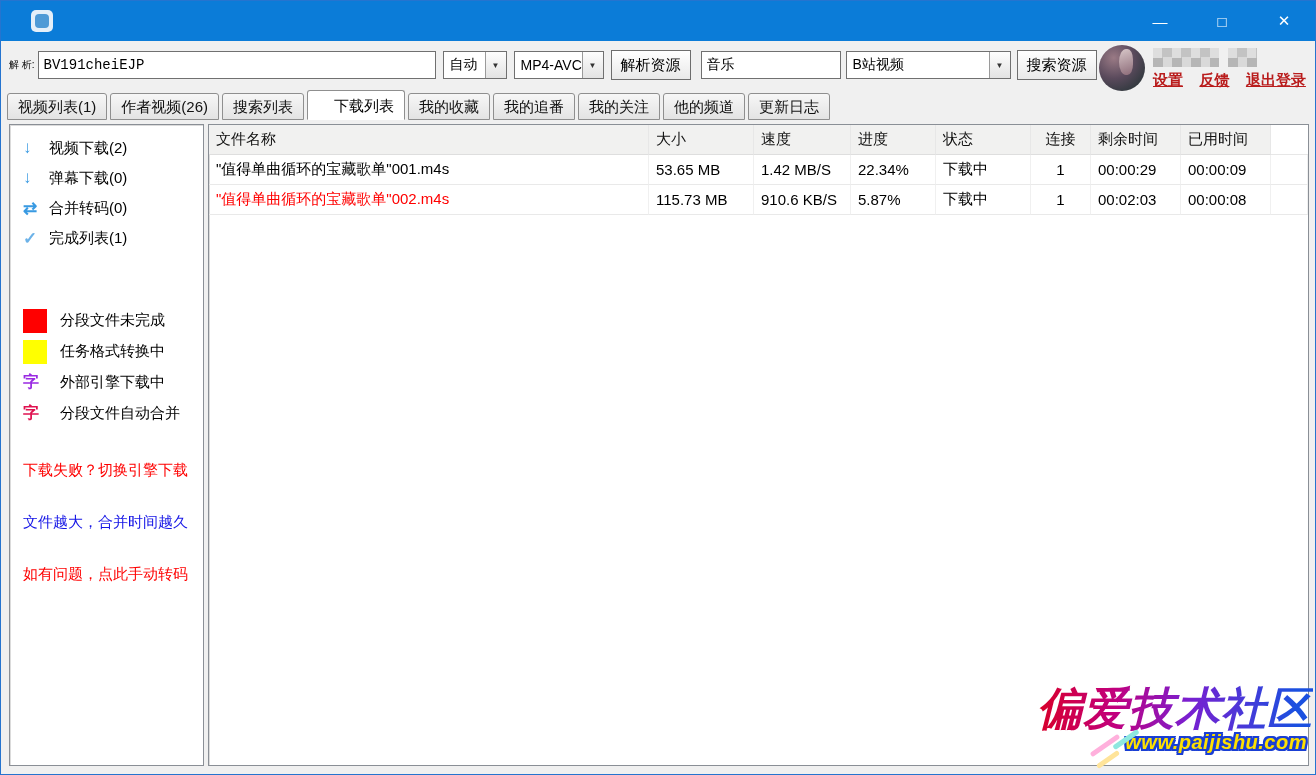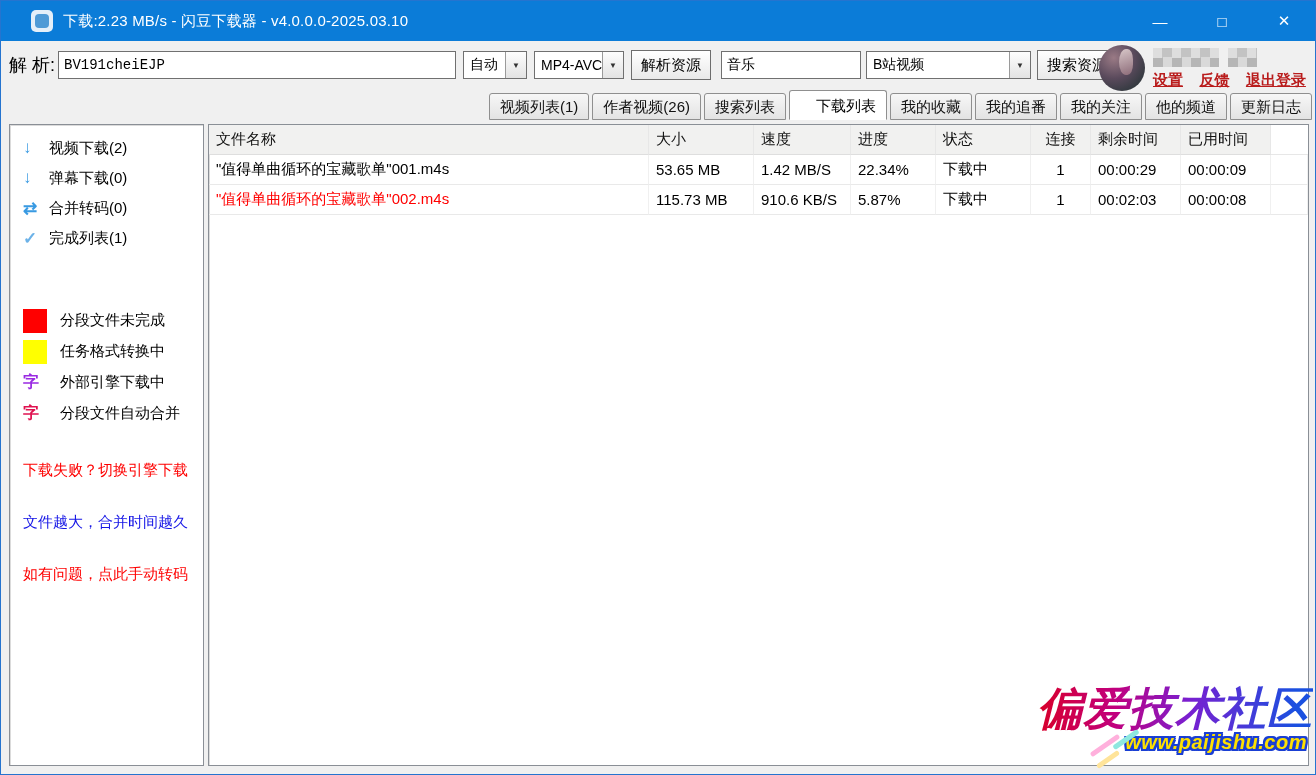--- a/index.html
+++ b/index.html
@@ -14,21 +14,21 @@
               border-radius:5px; position:relative; flex:0 0 auto; }
   .app-icon::after { content:""; position:absolute; inset:4px; background:#4e9ad6; border-radius:4px; }
   .title-text { font-size:15px; letter-spacing:.2px; }
   .win-controls { margin-left:auto; display:flex; height:100%; }
   .win-btn { width:62px; height:100%; display:flex; align-items:center; justify-content:center;
              font-size:15px; color:#fff; cursor:default; }
 
   
   .toolbar { position:absolute; top:40px; left:0; right:0; height:48px; background:#f0f0f0;
              display:flex; align-items:center; }
-  .parse-label { margin-left:8px; font-size:18px; color:#000; white-space:nowrap;text-align:right; }
+  .parse-label { margin-left:8px; font-size:10px; color:#000; white-space:nowrap;text-align:right; }
   .text-input { height:28px; border:1px solid #707070; background:#fff; font-size:14px;
                 padding:0 5px; outline:none; }
   .parse-input { width:398px; margin-left:3px; font-family:"Liberation Mono",monospace; }
   .combo { height:28px; border:1px solid #707070; background:#fff; display:flex;
            align-items:center; font-size:14px; position:relative; }
   .combo .combo-value { padding:0 6px; white-space:nowrap; overflow:hidden; }
   .combo .arrow { margin-left:auto; width:21px; height:100%; border-left:1px solid #9a9a9a;
                   background:linear-gradient(#fdfdfd,#e3e3e3); display:flex; align-items:center;
                   justify-content:center; font-size:8px; color:#333; flex:0 0 auto; }
   .btn { height:30px; border:1px solid #6e6e6e; background:linear-gradient(#ffffff,#e9e9e9);
@@ -50,21 +50,21 @@
   .censored-name { position:absolute; left:54px; top:3px; height:19px; display:flex; gap:9px; }
   .mosaic { height:19px;
             background:conic-gradient(#c3c3c3 25%,#d9d9d9 0 50%,#b6b6b6 0 75%,#dedede 0) 0 0/19px 19px; }
   .mosaic.m1 { width:66px; } .mosaic.m2 { width:29px; }
   .user-links { position:absolute; left:54px; top:26px; white-space:nowrap; }
   .user-links a { color:#b91c1c; font-size:15px; font-weight:bold; text-decoration:underline;
                   margin-right:12px; }
 
   
   .tabs { position:absolute; top:88px; left:0; right:0; height:31px; display:flex;
-          align-items:flex-end; padding-left:6px;justify-content:flex-end; }
+          align-items:flex-end; padding-left:6px; }
   .tab { height:27px; line-height:25px; padding:0 10px; margin-right:3px; font-size:15px;
          color:#111; background:linear-gradient(#f7f7f7,#e3e3e3); border:1px solid #8f8f8f;
          border-radius:3px 3px 0 0; white-space:nowrap; }
   .tab.active { height:30px; line-height:29px; background:#fff; color:#000000;
                 border-bottom:1px solid #fff;padding-left:26px; }
 
   
   .sidebar-panel { position:absolute; left:8px; top:123px; width:195px; height:642px;
                    background:#fff; border:1px solid #8a8f96;
                    box-shadow:inset 1px 1px 0 rgba(0,0,0,.14); padding:8px 0 0 13px; }
@@ -123,21 +123,20 @@
   .s2 { width:30px; left:128px; top:52px; transform:rotate(-35deg); background:#8ee8df; }
   .s3 { width:26px; left:112px; top:72px; transform:rotate(-35deg); background:#ffe49a; }
 </style>
 </head>
 <body>
 
 <div class="window">
 
   <div class="titlebar">
     <div class="app-icon"></div>
-    <div class="title-text">下载:2.23 MB/s - 闪豆下载器 - v4.0.0.0-2025.03.10</div>
     <div class="win-controls">
       <div class="win-btn">—</div>
       <div class="win-btn">□</div>
       <div class="win-btn">✕</div>
     </div>
   </div>
 
   <div class="toolbar">
     <span class="parse-label">解 析:</span>
     <input class="text-input parse-input" value="BV191cheiEJP" style="">

